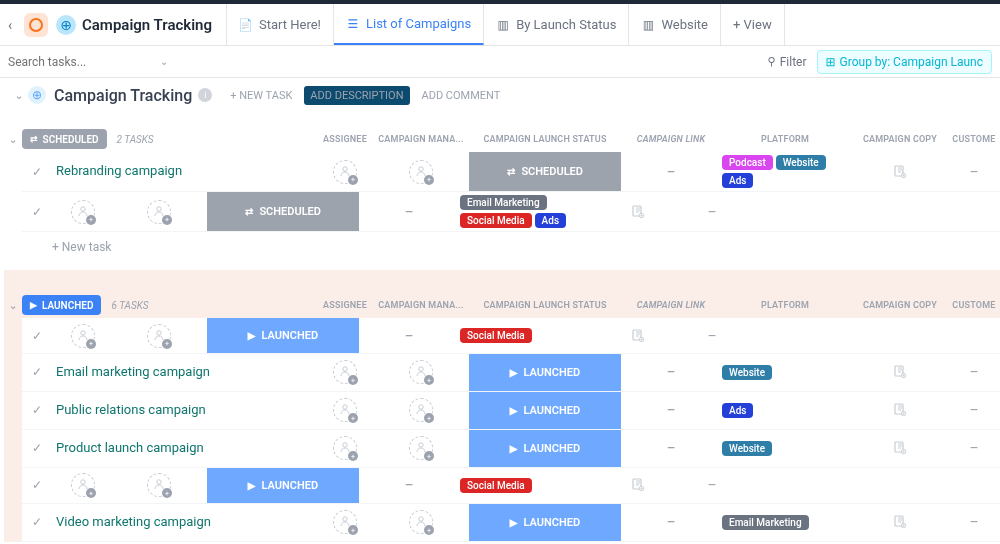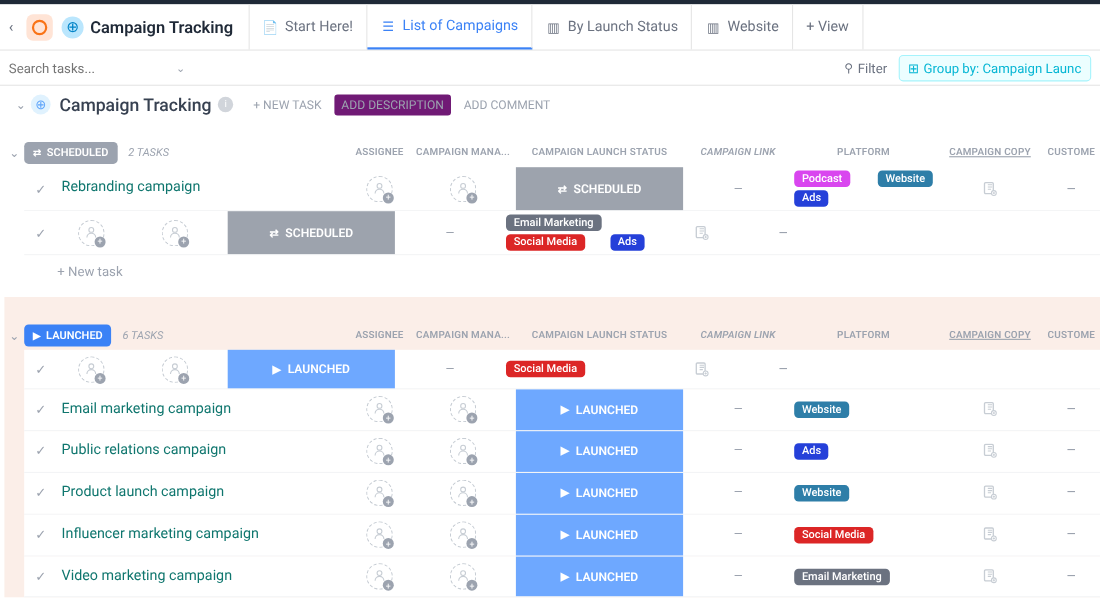--- a/index.html
+++ b/index.html
@@ -23,53 +23,53 @@
   .search-spacer{flex:1;}
   .filter-btn{font-size:12px;color:#6b7280;display:flex;align-items:center;margin-right:10px;cursor:pointer;}
   .filter-icon{margin-right:4px;font-size:11px;}
   .group-pill{font-size:12px;color:#06b6d4;border:1px solid #a5f3fc;background:#ecfeff;padding:4px 8px;border-radius:4px;cursor:pointer;white-space:nowrap;display:flex;align-items:center;}
   .group-pill .pill-icon{margin-right:4px;}
   .crumb-row{height:34px;display:flex;align-items:center;padding:0 10px;font-size:12px;color:#9ca3af;}
   .globe-sm{width:18px;height:18px;border-radius:50%;background:#e0f2fe;color:#60a5fa;display:inline-flex;align-items:center;justify-content:center;margin-right:8px;font-size:12px;}
   .crumb-title{font-size:16px;font-weight:500;color:#374151;margin-right:6px;}
   .info-circle{width:14px;height:14px;border-radius:50%;background:#d1d5db;color:#fff;font-size:9px;display:inline-flex;align-items:center;justify-content:center;margin-right:12px;}
   .crumb-action{font-size:11px;color:#9ca3af;padding:3px 6px;border-radius:3px;margin-right:6px;cursor:pointer;}
-  .crumb-action.hover{background:#701a75;text-align:center;}
+  .crumb-action.hover{background:#0c4a6e;text-align:center;}
   .content{padding:0 0 0 4px;}
   .group-header{display:flex;align-items:center;height:26px;margin-top:14px;font-size:10px;color:#9ca3af;}
   .collapse-btn{width:18px;height:18px;display:flex;align-items:center;justify-content:center;font-size:11px;color:#9ca3af;cursor:pointer;}
   .status-chip{display:flex;align-items:center;color:#fff;font-size:10px;font-weight:600;border-radius:4px;padding:0 8px;height:20px;margin-right:10px;}
   .scheduled-chip{background:#9ca3af;}
   .launched-chip{background:#3b82f6;}
   .chip-icon{margin-right:5px;font-size:9px;}
   .task-count{font-size:10px;color:#9ca3af;margin-right:auto;font-style:italic;}
   .col-headers{display:flex;align-items:flex-end;font-size:9px;font-weight:600;color:#9ca3af;letter-spacing:0.2px;}
   .col{text-align:center;flex-shrink:0;}
   .col-assignee{width:62px;}
   .col-manager{width:90px;}
   .col-status{width:158px;}
   .col-link{width:94px;font-style:italic;}
   .col-platform{width:134px;}
-  .col-copy{width:96px;text-decoration:underline;}
+  .col-copy{width:96px;}
   .col-customer{width:52px;overflow:hidden;}
   .task-rows{margin-left:18px;}
   .row{display:flex;align-items:center;border-bottom:1px solid #f3f4f6;background:#fff;min-height:36px;}
   .row-check{width:30px;display:flex;align-items:center;justify-content:center;color:#9ca3af;font-size:12px;}
   .row-name{flex:1;font-size:13px;color:#0f766e;padding:10px 4px;line-height:1.3;}
   .avatar-cell{display:flex;align-items:center;justify-content:center;position:relative;}
   .avatar{width:24px;height:24px;border:1px dashed #c7cdd4;border-radius:50%;position:relative;}
   .avatar::after{content:"+";position:absolute;right:-2px;bottom:-2px;width:10px;height:10px;border-radius:50%;background:#9ca3af;color:#fff;font-size:8px;display:flex;align-items:center;justify-content:center;}
   .avatar svg{position:absolute;left:5px;top:4px;}
   .status-cell{display:flex;align-items:center;justify-content:center;align-self:stretch;}
   .status-block{width:152px;height:100%;display:flex;align-items:center;justify-content:center;color:#fff;font-size:11px;font-weight:600;margin:0 3px;}
   .status-scheduled{background:#9da3ad;}
   .status-launched{background:#6ea8ff;}
   .status-block .sicon{margin-right:6px;font-size:10px;}
   .dash-cell{display:flex;align-items:center;justify-content:center;color:#9ca3af;font-size:14px;}
-  .platform-cell{display:flex;flex-wrap:wrap;align-items:center;justify-content:space-between;gap:3px;padding:3px 4px;}
+  .platform-cell{display:flex;flex-wrap:wrap;align-items:center;justify-content:flex-start;gap:3px;padding:3px 4px;}
   .tag{font-size:10px;color:#fff;border-radius:4px;padding:2px 7px;font-weight:500;white-space:nowrap;}
   .tag-podcast{background:#d946ef;}
   .tag-website{background:#2e7ea8;}
   .tag-ads{background:#2540d9;}
   .tag-email{background:#6b7280;}
   .tag-social{background:#dc2626;}
   .copy-cell{display:flex;align-items:center;justify-content:center;color:#c7cdd4;font-size:14px;}
   .new-task-link{font-size:12px;color:#9ca3af;padding:8px 0 8px 30px;cursor:pointer;margin-left:18px;}
 
   .launched-board{background:#fbeee8;margin-top:8px;padding-top:8px;}
@@ -388,21 +388,20 @@
               <rect x="2" y="1" width="8" height="10" rx="1" fill="none" stroke="#c7cdd4" stroke-width="1.2"></rect>
               <path d="M5 3h4M5 5h4M5 7h3" stroke="#c7cdd4" stroke-width="1"></path>
               <circle cx="10.5" cy="10.5" r="2.2" fill="#fff" stroke="#c7cdd4" stroke-width="1"></circle>
               <path d="M10.5 9.5v2M9.5 10.5h2" stroke="#c7cdd4" stroke-width="0.9"></path>
             </svg>
           </div>
           <div class="col col-customer dash-cell">–</div>
         </div>
         <div class="row">
           <div class="row-check">✓</div>
-          <div class="row-name">Influencer marketing campaign</div>
           <div class="col col-assignee avatar-cell">
             <div class="avatar">
               <svg width="12" height="12" viewBox="0 0 12 12">
                 <circle cx="6" cy="4" r="2.2" fill="none" stroke="#c7cdd4" stroke-width="1"></circle>
                 <path d="M2 11c0-2.2 1.8-4 4-4s4 1.8 4 4" fill="none" stroke="#c7cdd4" stroke-width="1"></path>
               </svg>
             </div>
           </div>
           <div class="col col-manager avatar-cell">
             <div class="avatar">

